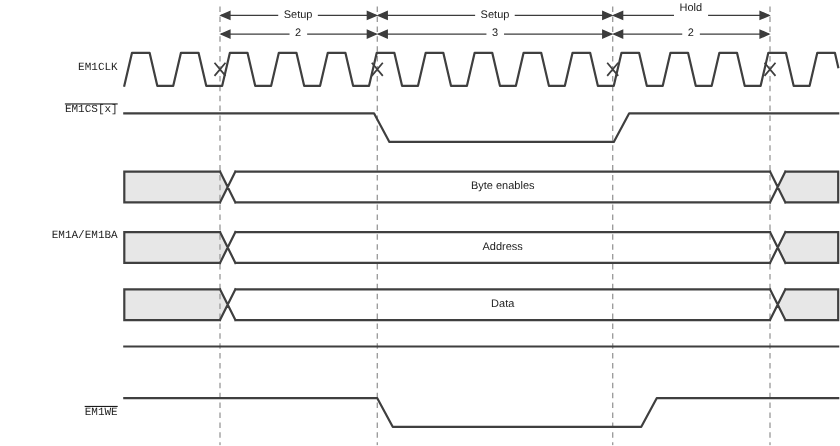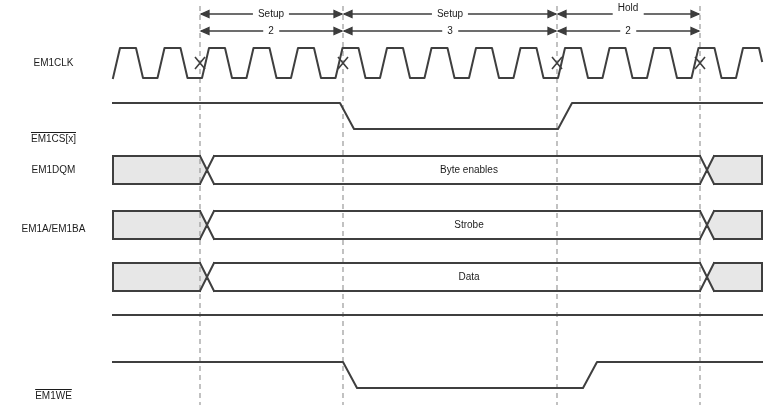--- a/index.html
+++ b/index.html
@@ -1,23 +1,23 @@
 <!DOCTYPE html>
 <html><head>
 <meta charset="utf-8">
 <style>
   html,body{margin:0;padding:0;background:#ffffff;}
   .diagram{position:relative;width:764px;height:405px;background:#ffffff;
            font-family:"Liberation Sans",sans-serif;overflow:hidden;}
   .diagram svg{position:absolute;left:0;top:0;display:block;}
   .lbl{position:absolute;font-size:10px;line-height:16px;color:#1c1c1c;white-space:nowrap;}
-  .sig{left:0;width:107px;text-align:center;}
-  .ov{text-decoration:overline;margin-top:38px;}
+  .sig{left:0;width:107px;text-align:right;font-family:Liberation Mono, monospace;}
+  .ov{text-decoration:overline;}
   .anno{transform:translateX(-50%);background:#ffffff;padding:0 5px;}
-  .buslbl{transform:translateX(-50%);margin-left:12px;}
+  .buslbl{transform:translateX(-50%);}
 </style>
 </head>
 <body>
 
 <div class="diagram">
 
   <svg width="764" height="405" viewBox="0 0 764 405">
 
     <g fill="#e7e7e7" stroke="none">
       <polygon points="113,156 200,156 207,170 200,184 113,184"></polygon>
@@ -72,26 +72,25 @@
     <g stroke="#3f3f3f" stroke-width="1.6">
       <path d="M195,57 L205,69 M195,69 L205,57"></path>
       <path d="M338,57 L348,69 M338,69 L348,57"></path>
       <path d="M552,57 L562,69 M552,69 L562,57"></path>
       <path d="M695,57 L705,69 M695,69 L705,57"></path>
     </g>
   </svg>
 
   <div class="lbl sig" style="top:55px">EM1CLK</div>
   <div class="lbl sig ov" style="top:93px">EM1CS[x]</div>
-  <div class="lbl sig" style="top:162px">EM1DQM</div>
-  <div class="lbl sig" style="top:221px">EM1A/EM1BA</div>
-  <div class="lbl sig ov" style="top:350px">EM1WE</div>
+  <div class="lbl sig" style="top:207px">EM1A/EM1BA</div>
+  <div class="lbl sig ov" style="top:368px">EM1WE</div>
 
   <div class="lbl buslbl" style="left:457px;top:162px">Byte enables</div>
-  <div class="lbl buslbl" style="left:457px;top:217px">Strobe</div>
+  <div class="lbl buslbl" style="left:457px;top:217px">Address</div>
   <div class="lbl buslbl" style="left:457px;top:269px">Data</div>
 
   <div class="lbl anno" style="left:271px;top:6px">Setup</div>
   <div class="lbl anno" style="left:271px;top:23px">2</div>
   <div class="lbl anno" style="left:450px;top:6px">Setup</div>
   <div class="lbl anno" style="left:450px;top:23px">3</div>
   <div class="lbl anno" style="left:628px;top:0">Hold</div>
   <div class="lbl anno" style="left:628px;top:23px">2</div>
 
 </div>

